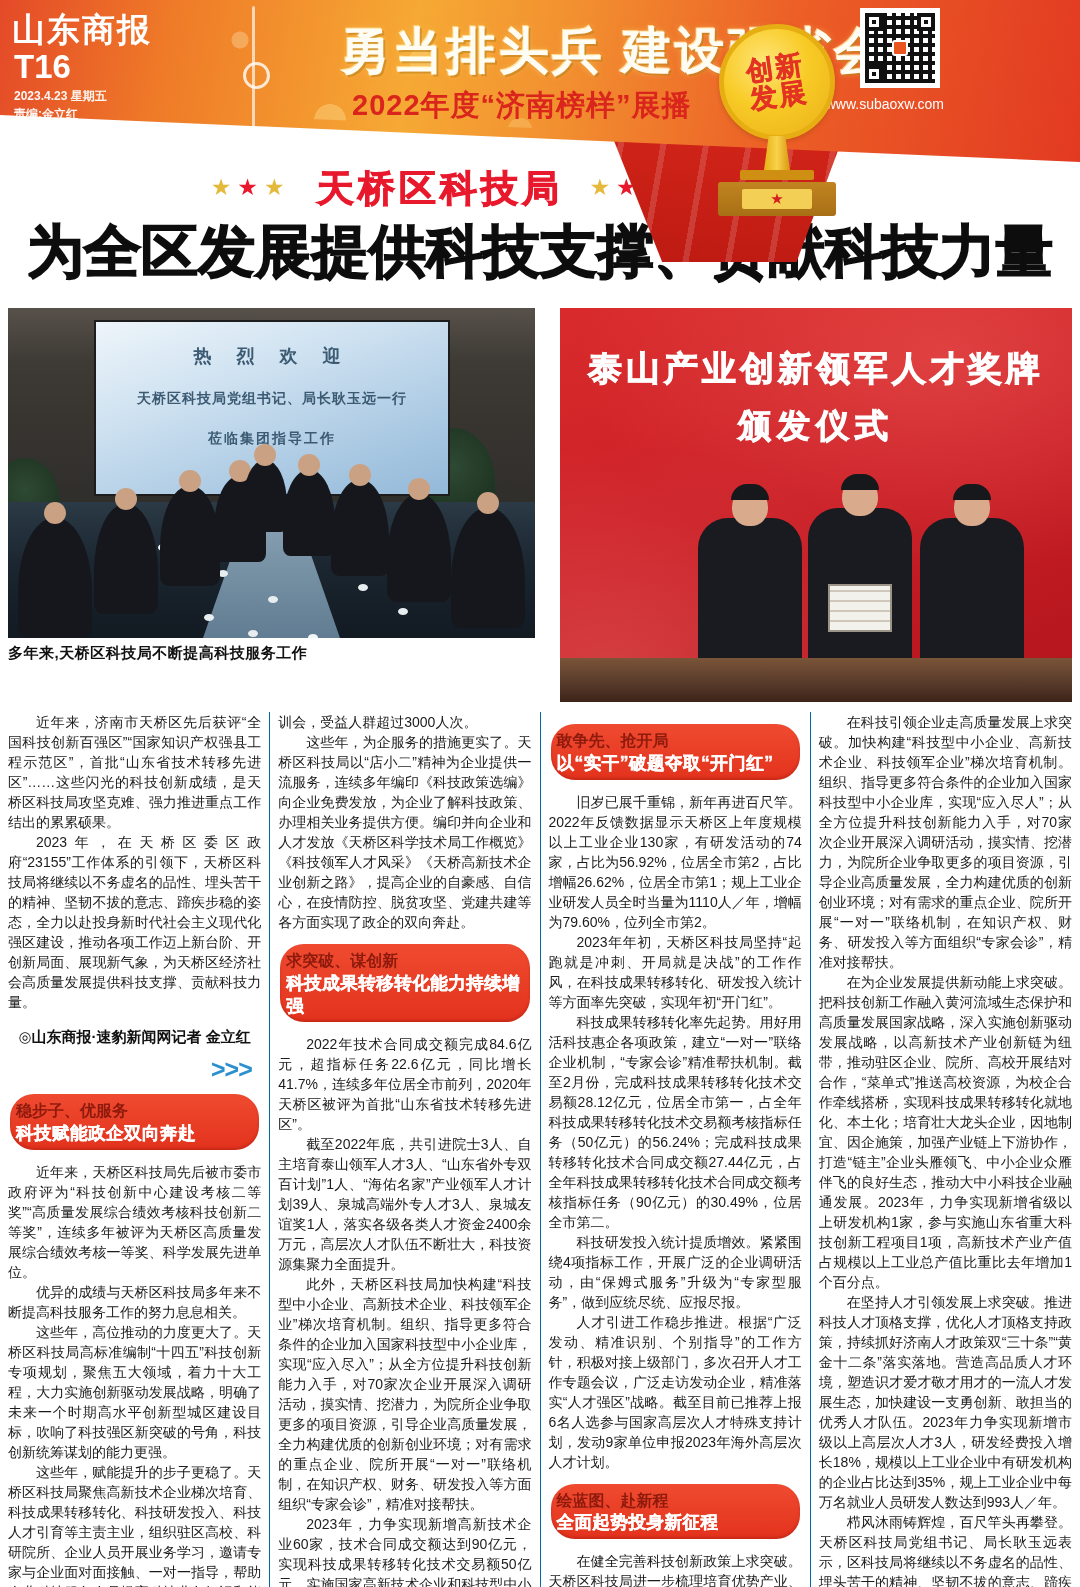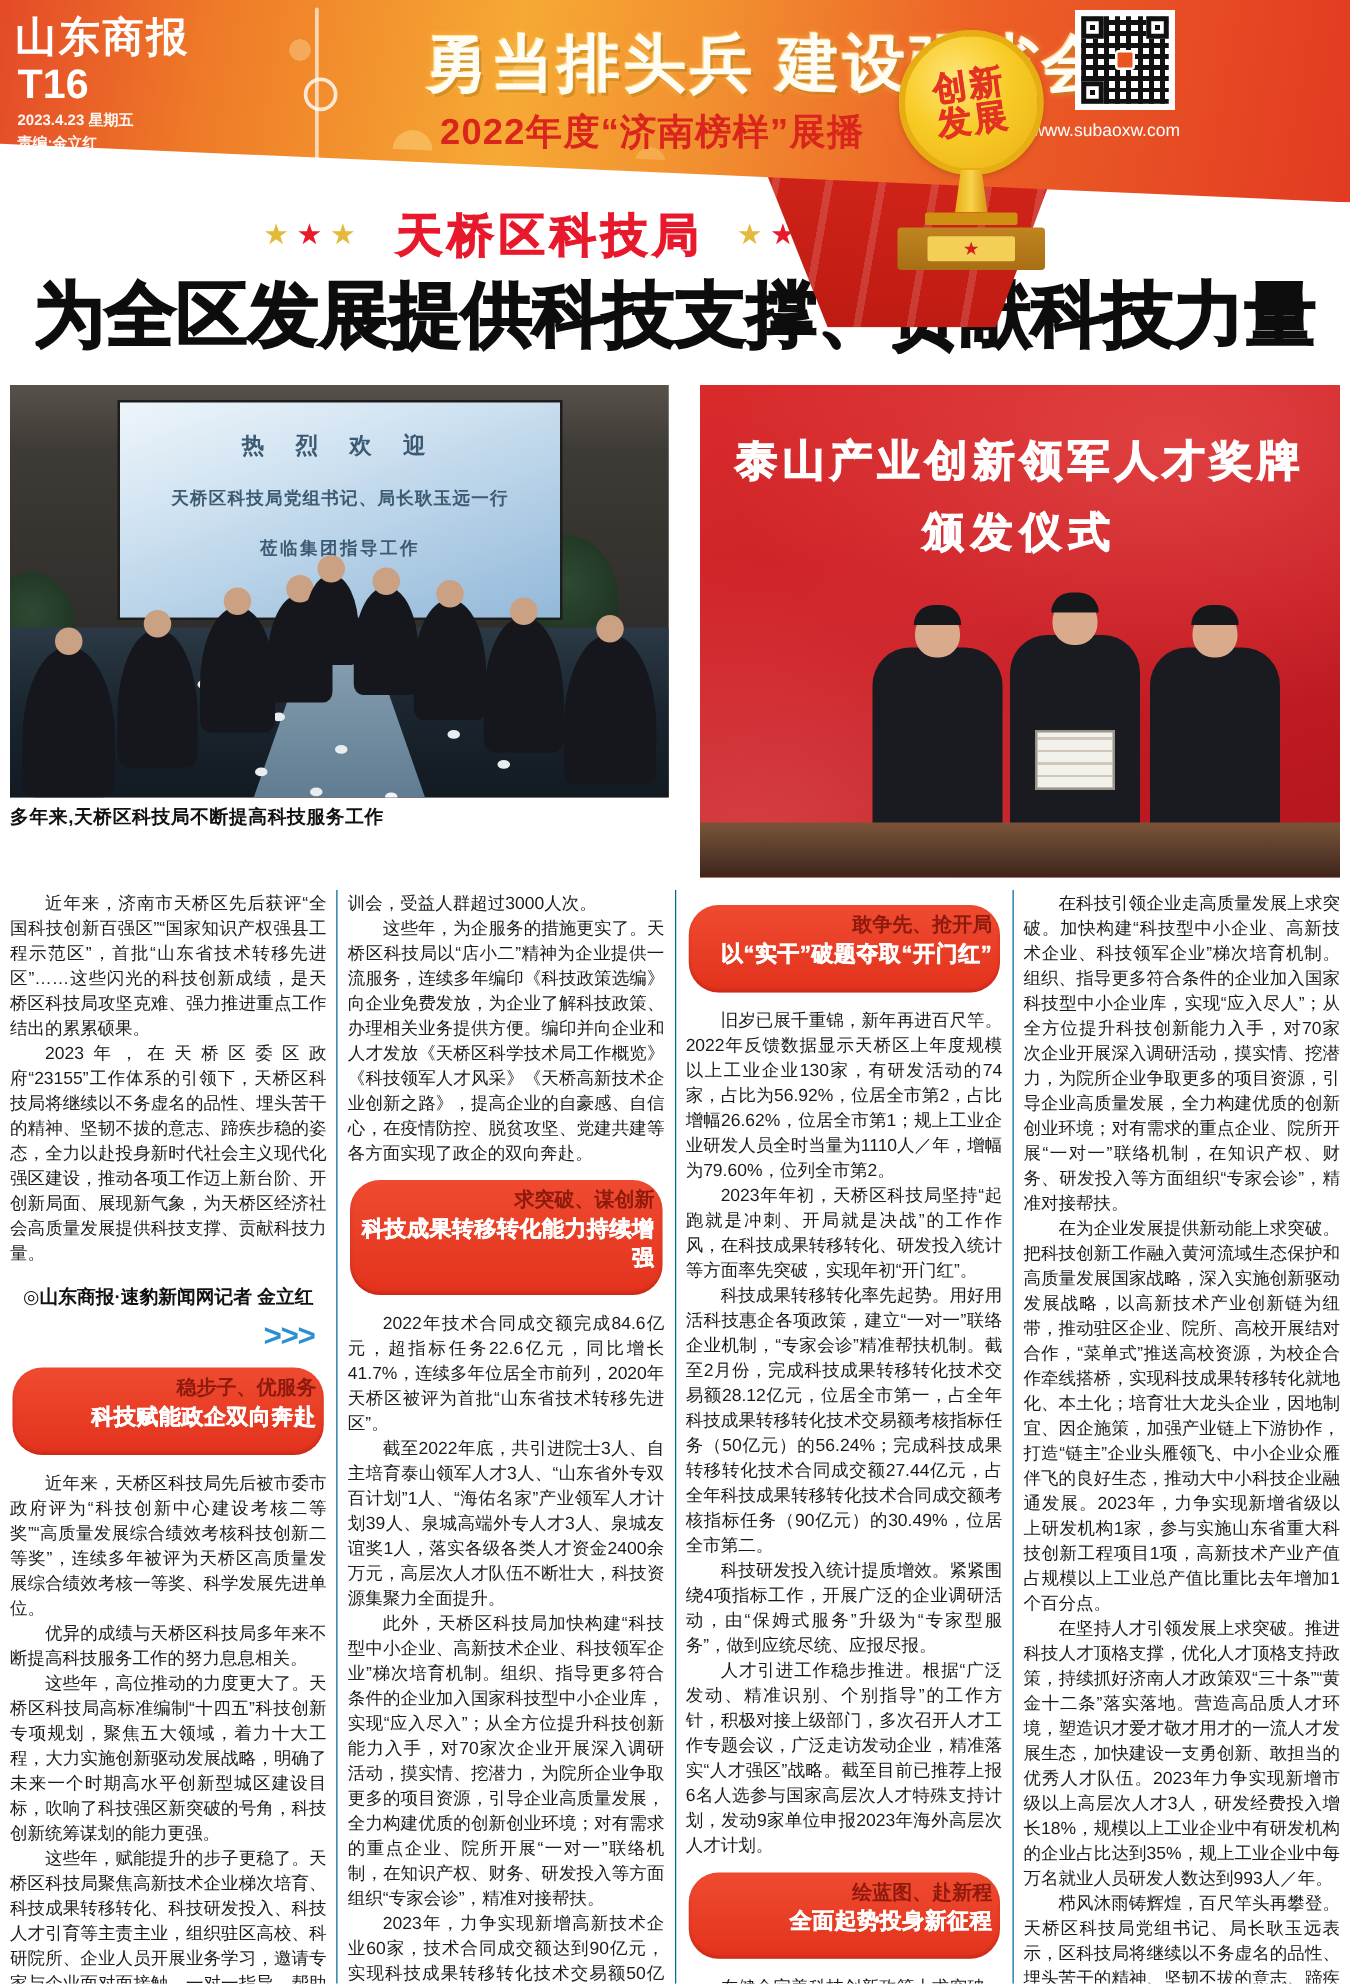--- a/index.html
+++ b/index.html
@@ -133,21 +133,21 @@
   
   .columns { display:flex; gap:0; padding:0 8px; margin-top:10px; height:898px; }
   .col { flex:1 1 0; overflow:hidden; padding:0 8px; border-right:1px solid #0369a1; }
   .col:first-child { padding-left:0; }
   .col:last-child { border-right:none; padding-right:0; }
   .col p { font-size:14px; line-height:20px; text-align:justify; text-indent:2em; color:#1b1b1b; }
   .col p.cont { text-indent:0; }
   .byline { text-align:center; font-size:15px; font-weight:700; color:#111; margin:16px 0 10px; }
   .more-arrow { text-align:right; color:#2b8fd0; font-weight:900; font-style:italic; font-size:25px;
     letter-spacing:-1px; margin:0 10px 4px 0; line-height:1; }
-  .sec-head { margin:12px 2px 12px; padding:7px 6px 19px; border-radius:24px; text-align:right;
+  .sec-head { margin:12px 2px 12px; padding:7px 6px 5px; border-radius:24px; text-align:left;
     background:linear-gradient(180deg,#ef4b30,#e3321d); box-shadow:inset 0 -2px 3px rgba(120,10,0,.25); }
   .sec-kicker { font-size:16px; font-weight:700; color:#8d1a0c; line-height:1.3; }
   .sec-title { font-size:17.5px; font-weight:900; color:#fff; line-height:1.3; letter-spacing:.5px; -webkit-text-stroke:.4px #fff; }
 
   .page-bottom { margin-top:8px; height:9px; background:linear-gradient(#e3e3e3,#c8c8c8); }
 </style>
 </head>
 <body>
 
 <div class="page">

